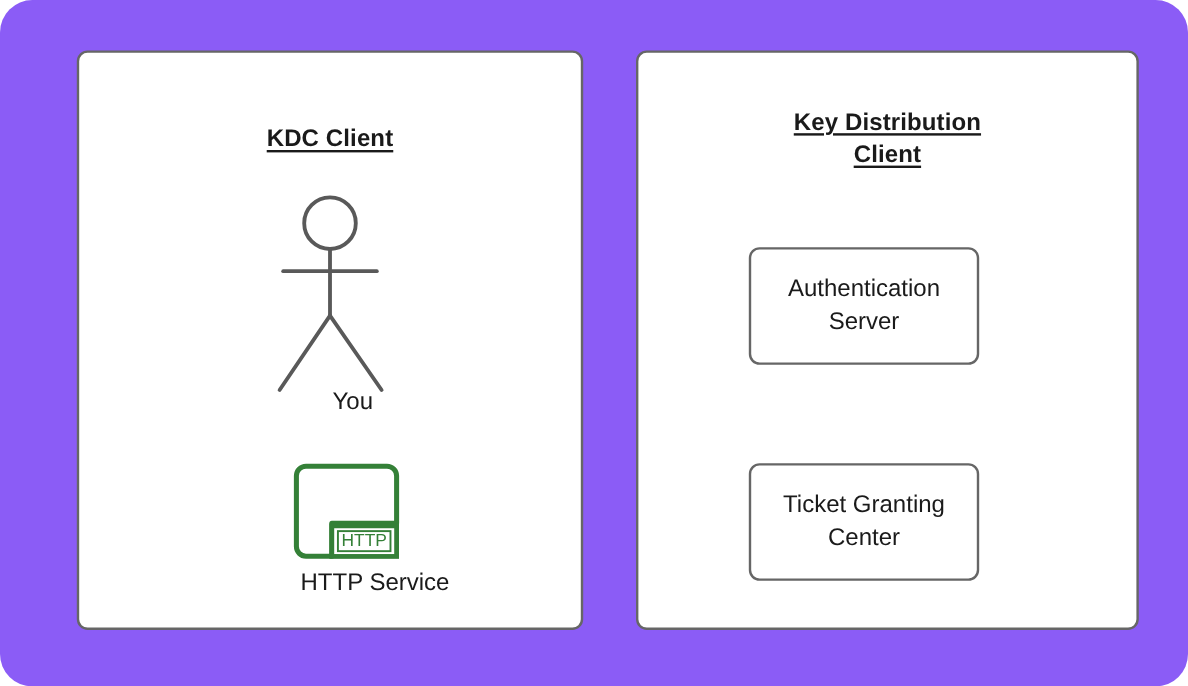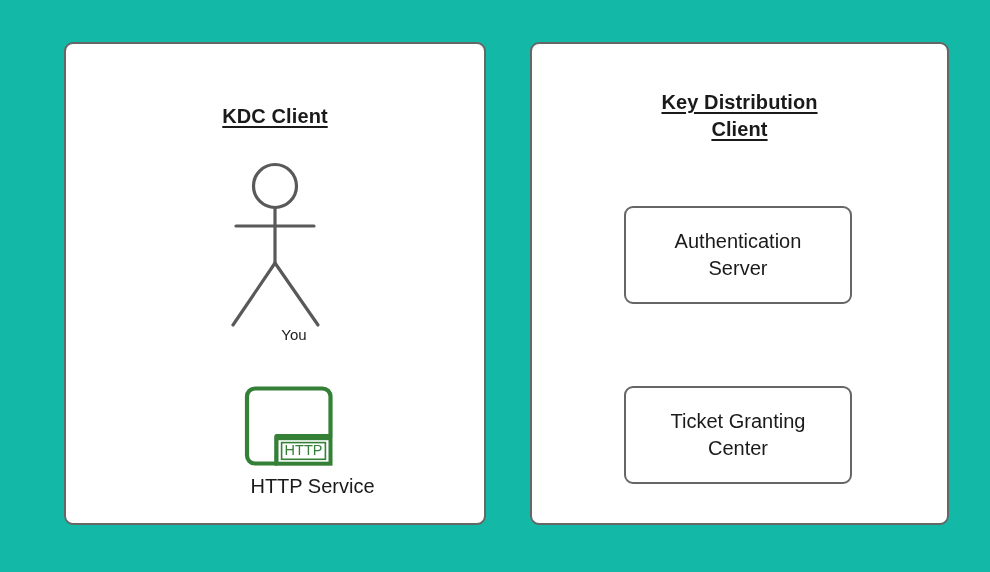--- a/index.html
+++ b/index.html
@@ -9,22 +9,23 @@
     background: #ffffff;
   }
   body {
     font-family: "Liberation Sans", sans-serif;
     -webkit-font-smoothing: antialiased;
   }
   #canvas {
     position: relative;
     width: 990px;
     height: 572px;
-    background: #14b8a6;
+    background: #8b5cf6;
     overflow: hidden;
+    border-radius: 27px;
   }
 
   
   .panel {
     position: absolute;
     box-sizing: border-box;
     border: 2px solid #666666;
     border-radius: 9px;
     background: #ffffff;
   }
@@ -67,21 +68,21 @@
     height: 180px;
   }
   #actor-you svg { display: block; }
 
   #label-you {
     position: absolute;
     left: 64px;
     width: 460px;
     top: 322px;
     text-align: center;
-    font-size: 15px;
+    font-size: 20px;
     color: #1a1a1a;
     line-height: 26px;
   }
 
   
   #icon-http-service {
     position: absolute;
     left: 240px;
     top: 378px;
     width: 96px;
@@ -98,21 +99,21 @@
     font-size: 20px;
     color: #1a1a1a;
     line-height: 26px;
   }
 
   
   .server-box {
     position: absolute;
     box-sizing: border-box;
     left: 624px;
-    width: 228px;
+    width: 192px;
     height: 98px;
     border: 2px solid #666666;
     border-radius: 9px;
     background: #ffffff;
     display: flex;
     align-items: center;
     justify-content: center;
     text-align: center;
   }
   .server-box .server-label {

